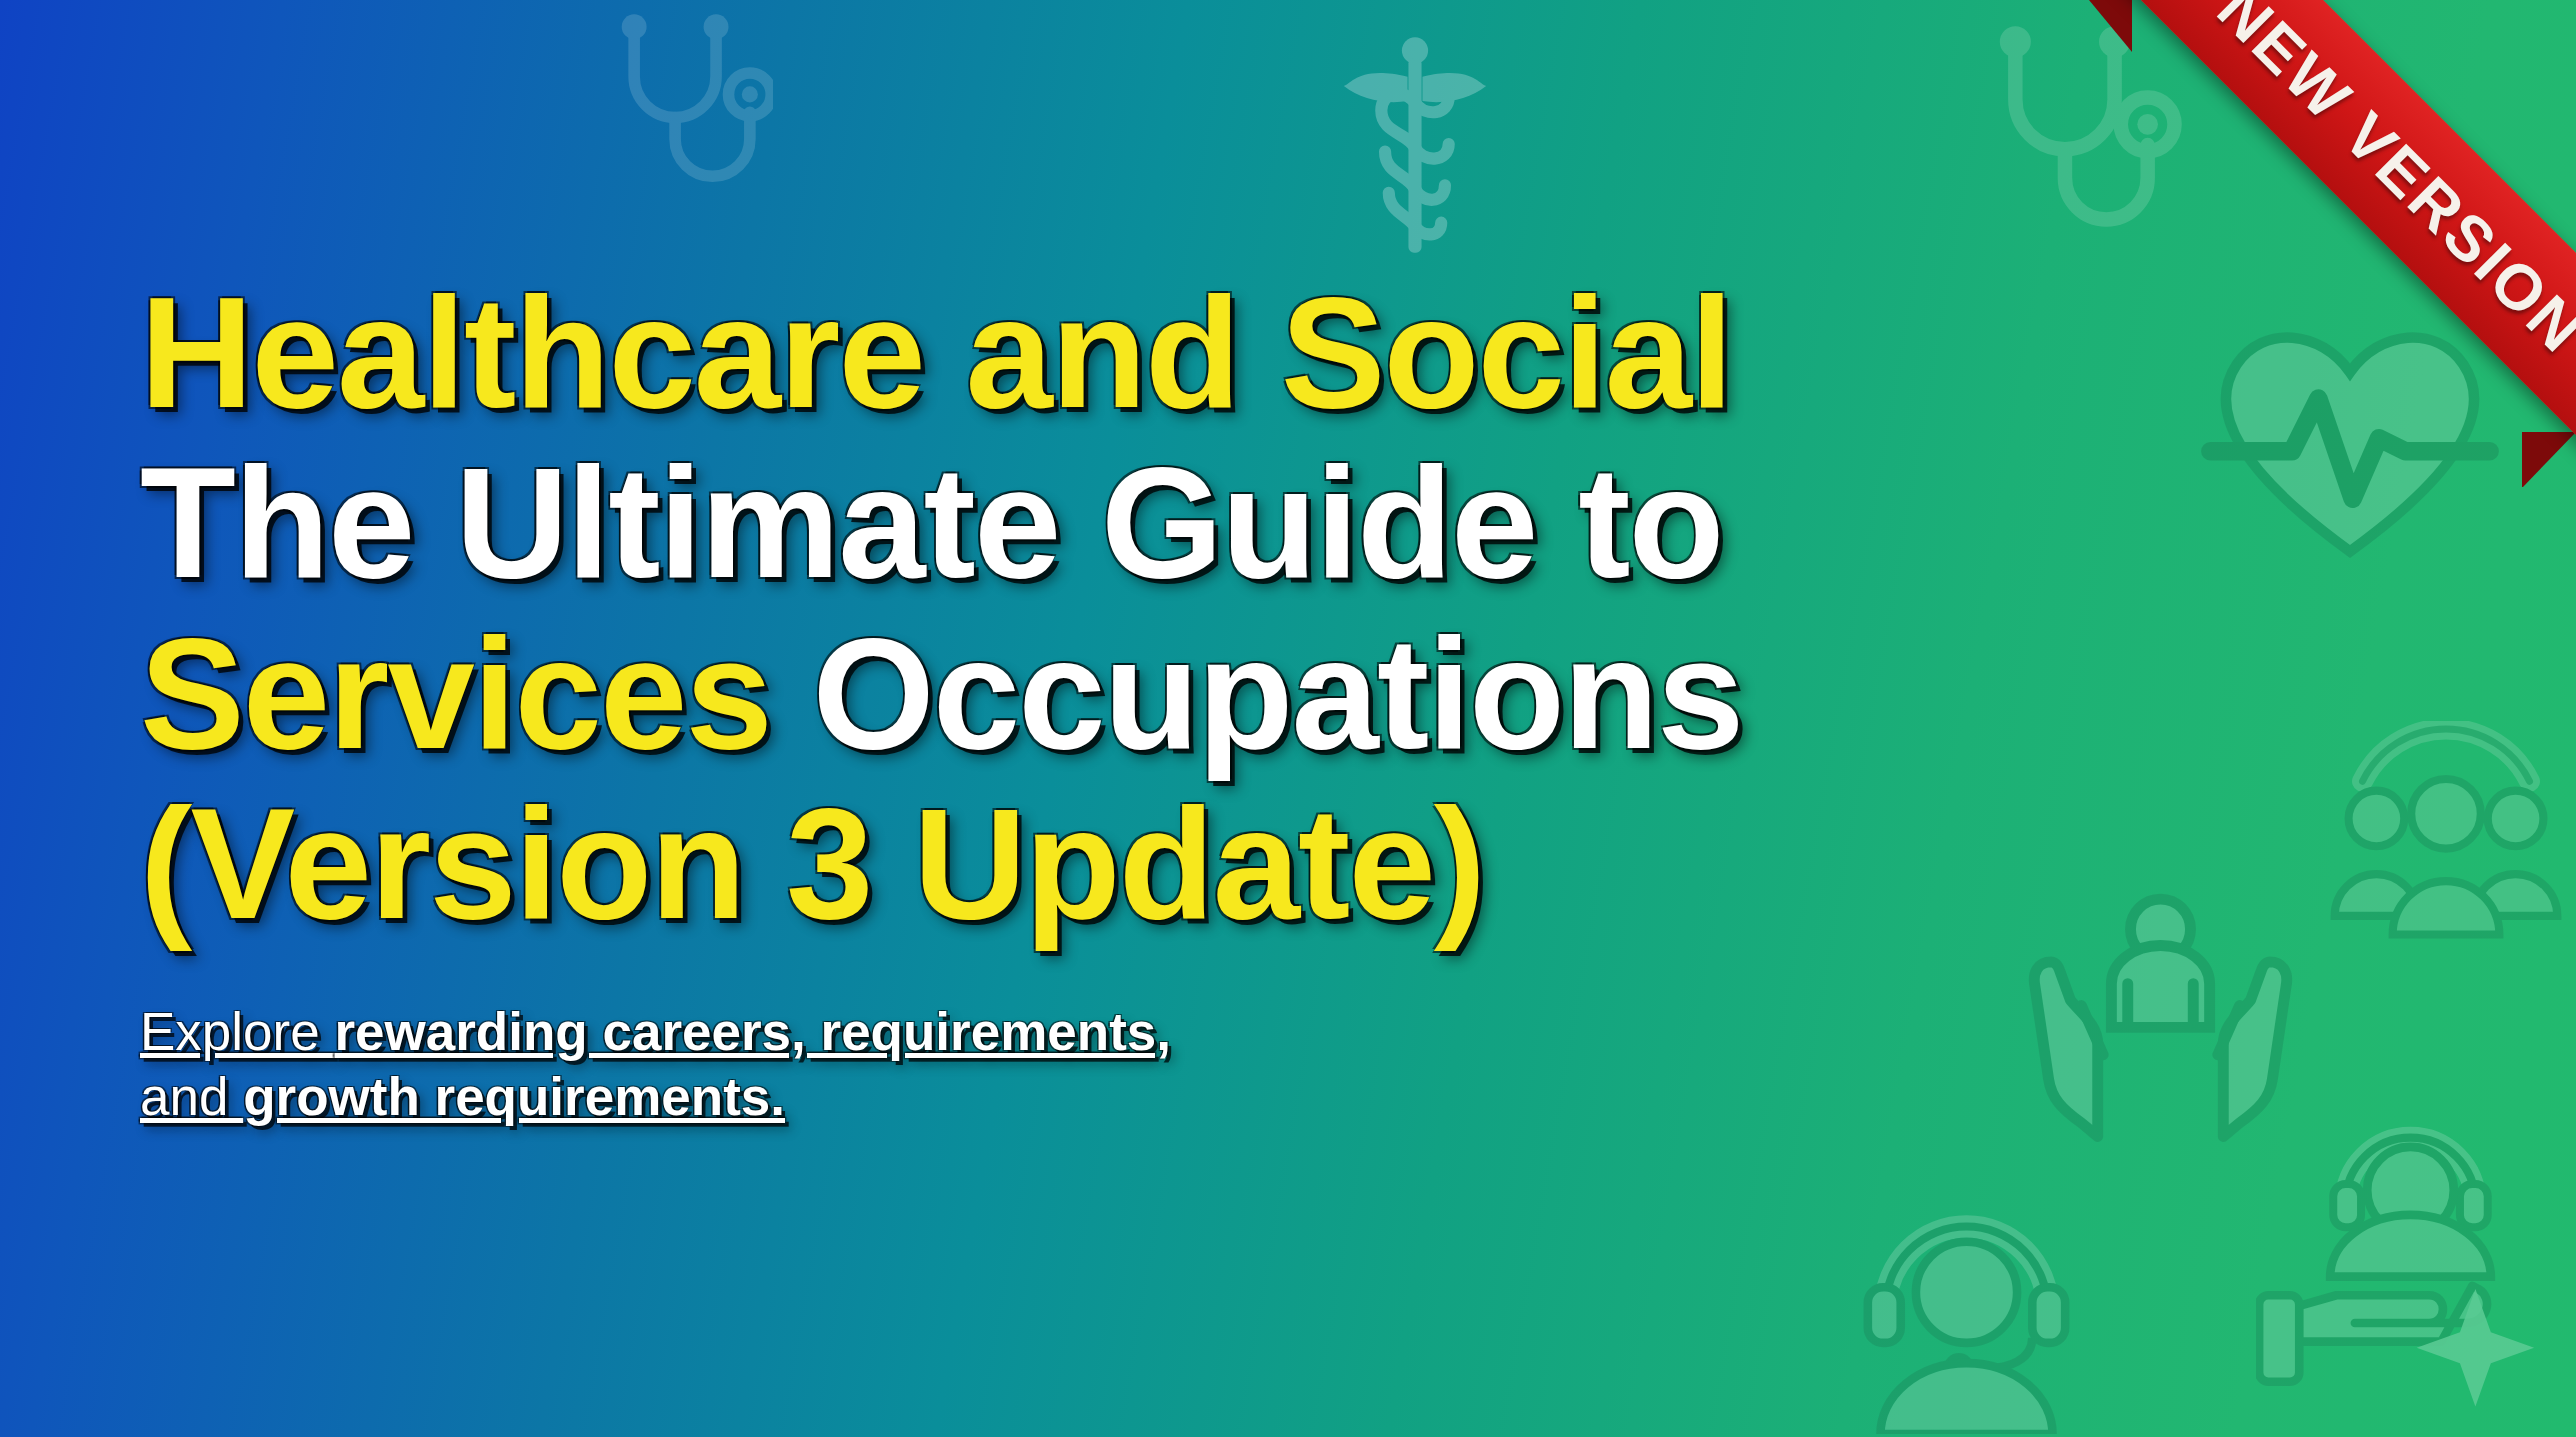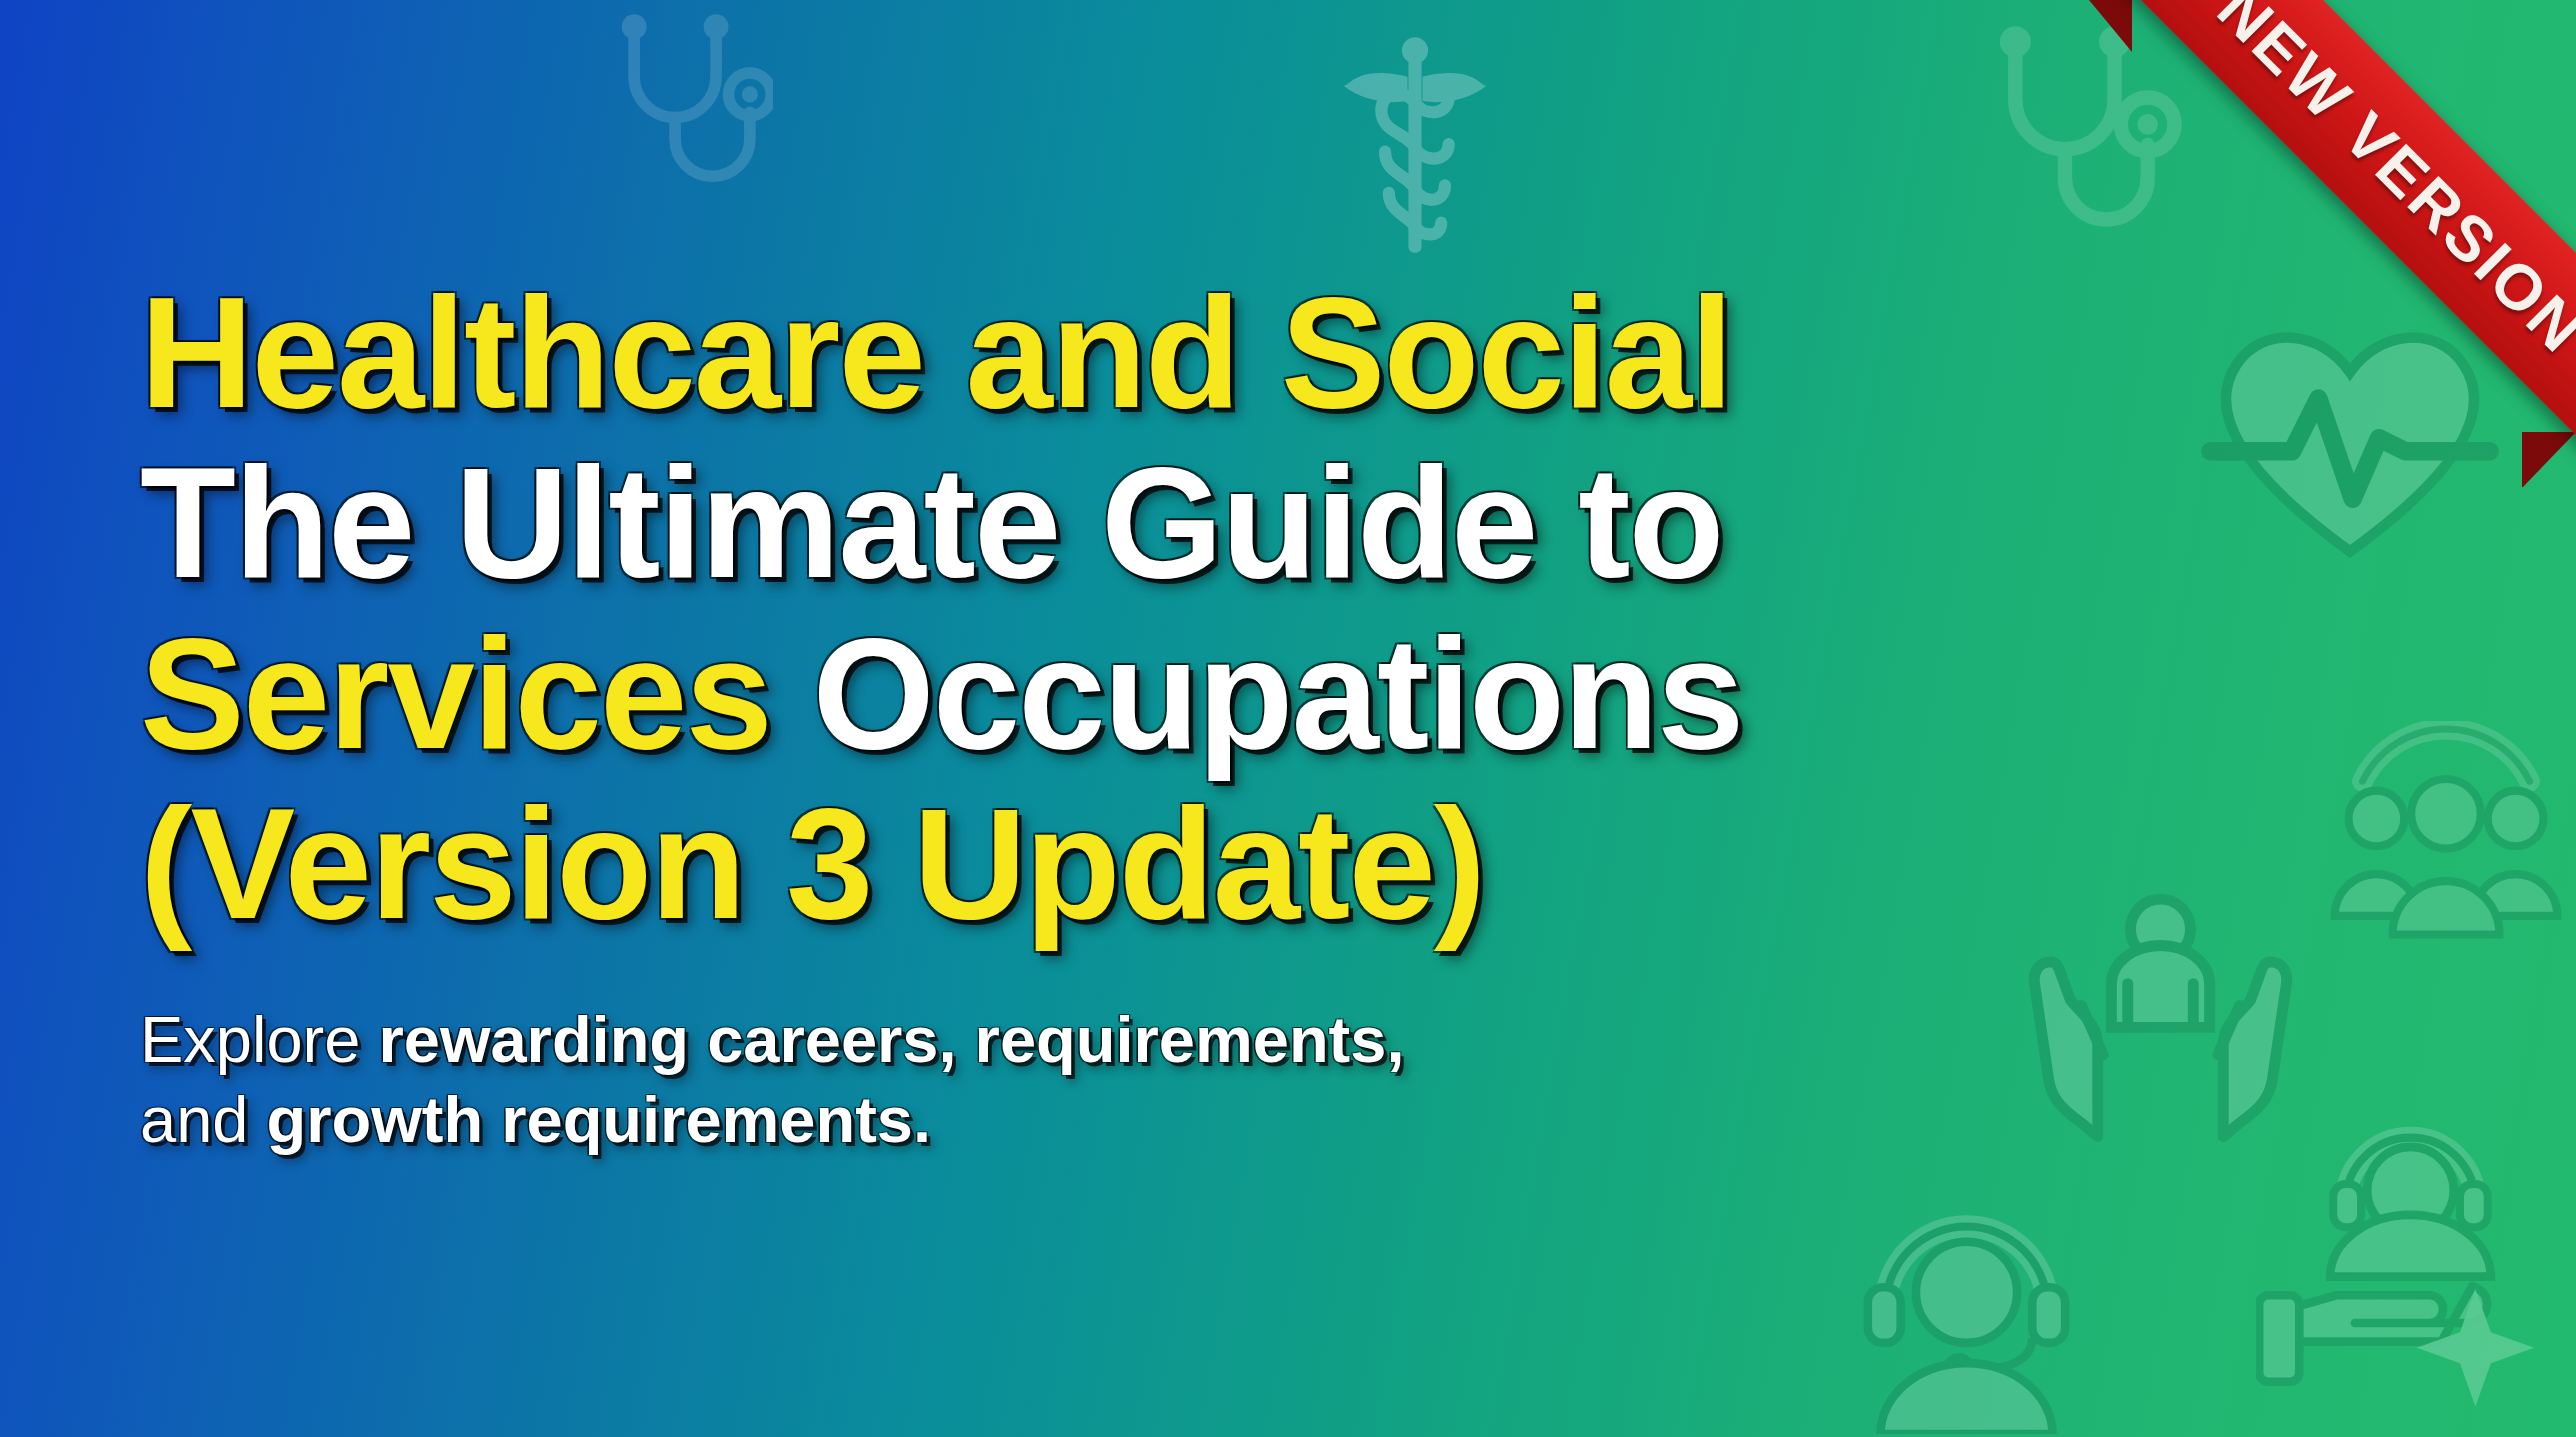--- a/index.html
+++ b/index.html
@@ -51,30 +51,31 @@
        7.5px 8.4px 13px rgba(0,0,0,.45),
       -1.9px -1.9px 0 rgba(0,0,0,.55),
        1.9px -1.9px 0 rgba(0,0,0,.55),
       -1.9px  1.9px 0 rgba(0,0,0,.55);
   }
   .w { color:#ffffff; }
   .y { color:#f7e81d; }
 
   #subtitle {
     margin-top:51px;
-    font-size:65px;
+    font-size:53px;
     line-height:1.22;
     color:#ffffff;
     white-space:nowrap;
     text-shadow:
        3.7px 3.7px 0 rgba(0,0,0,.72),
        5.6px 6.6px 10.3px rgba(0,0,0,.40),
       -1.4px -1.4px 0 rgba(0,0,0,.5),
        1.4px -1.4px 0 rgba(0,0,0,.5),
       -1.4px  1.4px 0 rgba(0,0,0,.5);
+    text-decoration: underline;
   }
   .sub-reg { font-weight:400; }
   .sub-bold { font-weight:700; }
 
   
   #ribbon-wrap {
     position:absolute;
     top:0; right:0;
     width:487px; height:487px;
     overflow:hidden;

